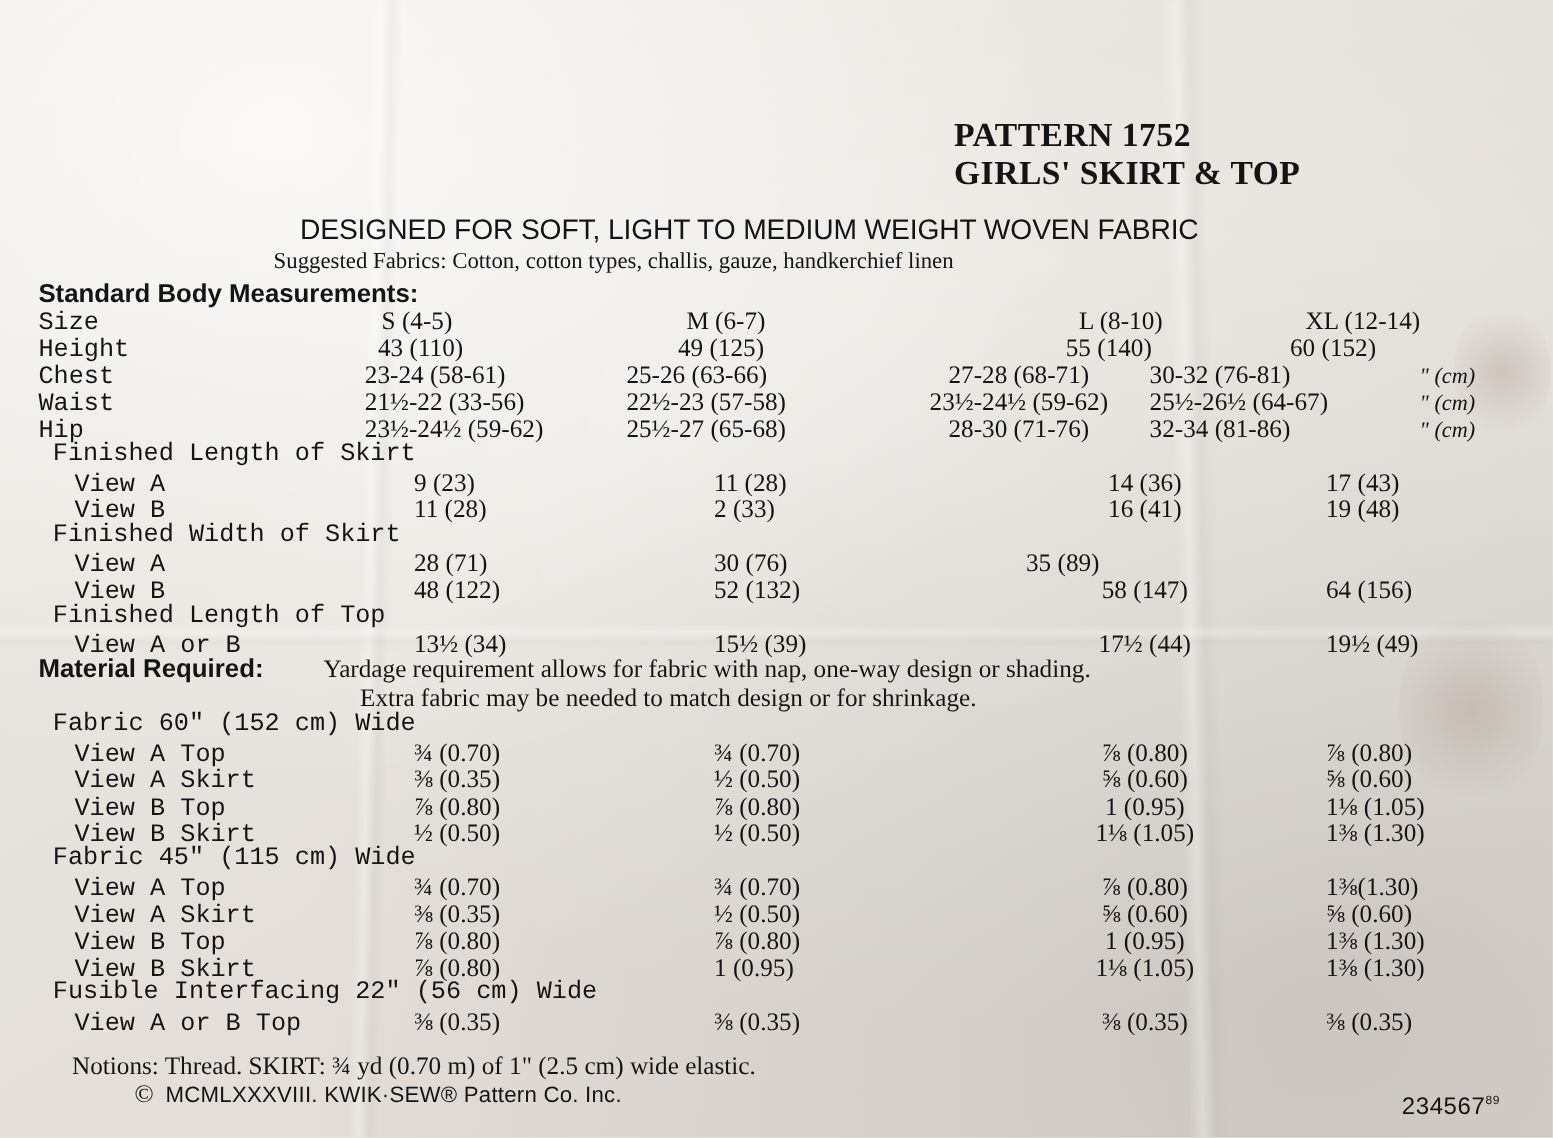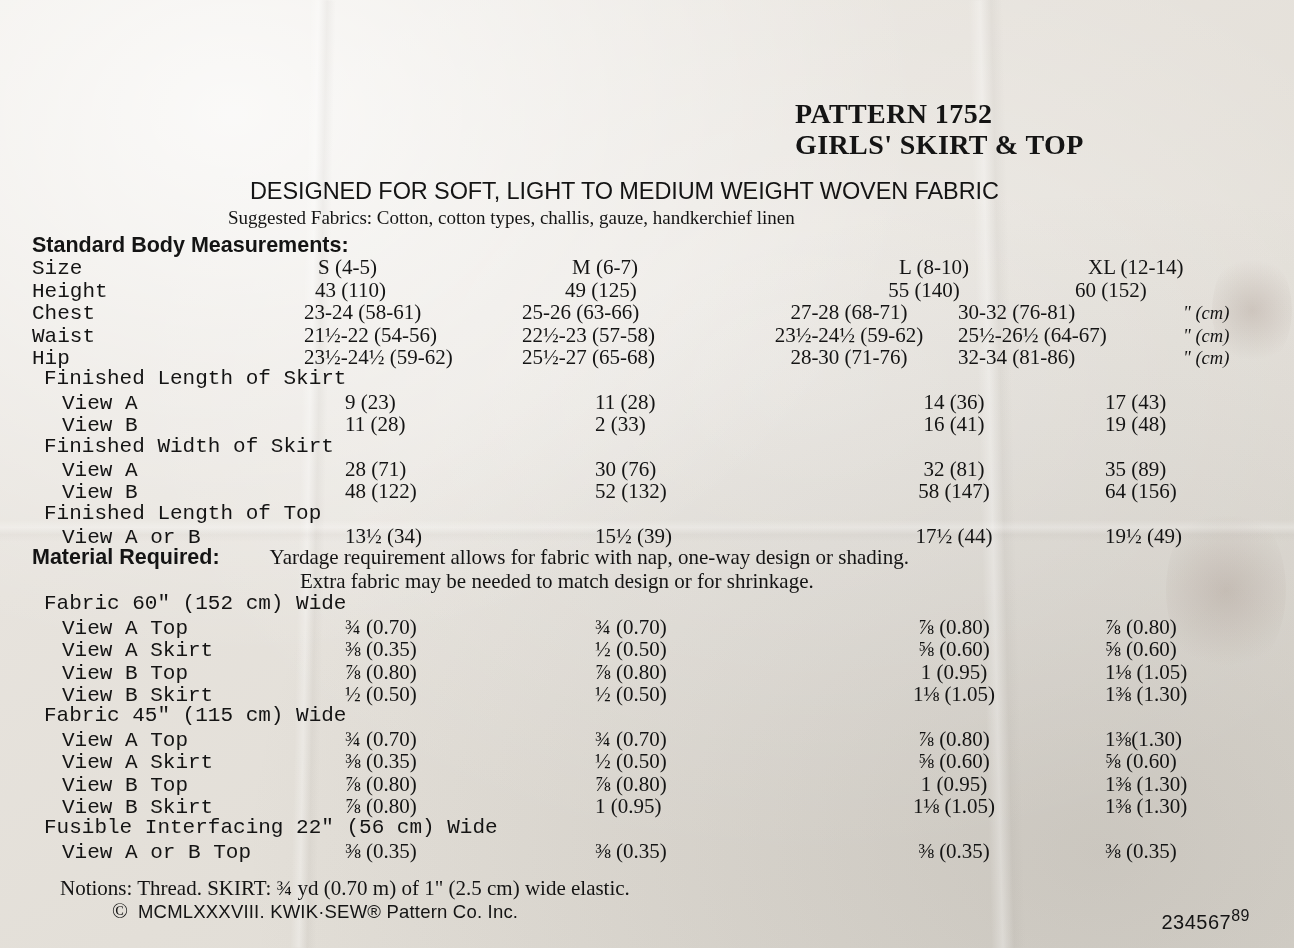--- a/index.html
+++ b/index.html
@@ -155,21 +155,21 @@
     font-size: 21px;
   }
   .barcode-num {
     position: absolute;
     right: 44px;
     bottom: 14px;
     font-family: "Liberation Sans", sans-serif;
     font-size: 20px;
     letter-spacing: .5px;
   }
-  .barcode-num sup { font-size: 16px; }
+  .barcode-num sup { font-size: 10px; }
 </style>
 </head>
 <body>
 
 <div class="paper"></div>
 <div class="crease c1"></div>
 <div class="crease c2"></div>
 <div class="crease c3"></div>
 <div class="smudge s1"></div>
 <div class="smudge s2"></div>
@@ -210,21 +210,21 @@
         <div class="row wide">
           <span class="c-label">Chest</span>
           <span class="c-s">23-24 (58-61)</span>
           <span class="c-m">25-26 (63-66)</span>
           <span class="c-l">27-28 (68-71)</span>
           <span class="c-xl">30-32 (76-81)</span>
           <span class="c-u">" (cm)</span>
         </div>
         <div class="row wide">
           <span class="c-label">Waist</span>
-          <span class="c-s">21½-22 (54-56)</span>
+          <span class="c-s">21½-22 (33-56)</span>
           <span class="c-m">22½-23 (57-58)</span>
           <span class="c-l">23½-24½ (59-62)</span>
           <span class="c-xl">25½-26½ (64-67)</span>
           <span class="c-u">" (cm)</span>
         </div>
         <div class="row wide">
           <span class="c-label">Hip</span>
           <span class="c-s">23½-24½ (59-62)</span>
           <span class="c-m">25½-27 (65-68)</span>
           <span class="c-l">28-30 (71-76)</span>
@@ -258,21 +258,20 @@
           <span class="c-s"></span>
           <span class="c-m"></span>
           <span class="c-l"></span>
           <span class="c-xl"></span>
           <span class="c-u"></span>
         </div>
         <div class="row num">
           <span class="c-label ind2">View A</span>
           <span class="c-s">28 (71)</span>
           <span class="c-m">30 (76)</span>
-          <span class="c-l">32 (81)</span>
           <span class="c-xl">35 (89)</span>
           <span class="c-u"></span>
         </div>
         <div class="row num">
           <span class="c-label ind2">View B</span>
           <span class="c-s">48 (122)</span>
           <span class="c-m">52 (132)</span>
           <span class="c-l">58 (147)</span>
           <span class="c-xl">64 (156)</span>
           <span class="c-u"></span>

